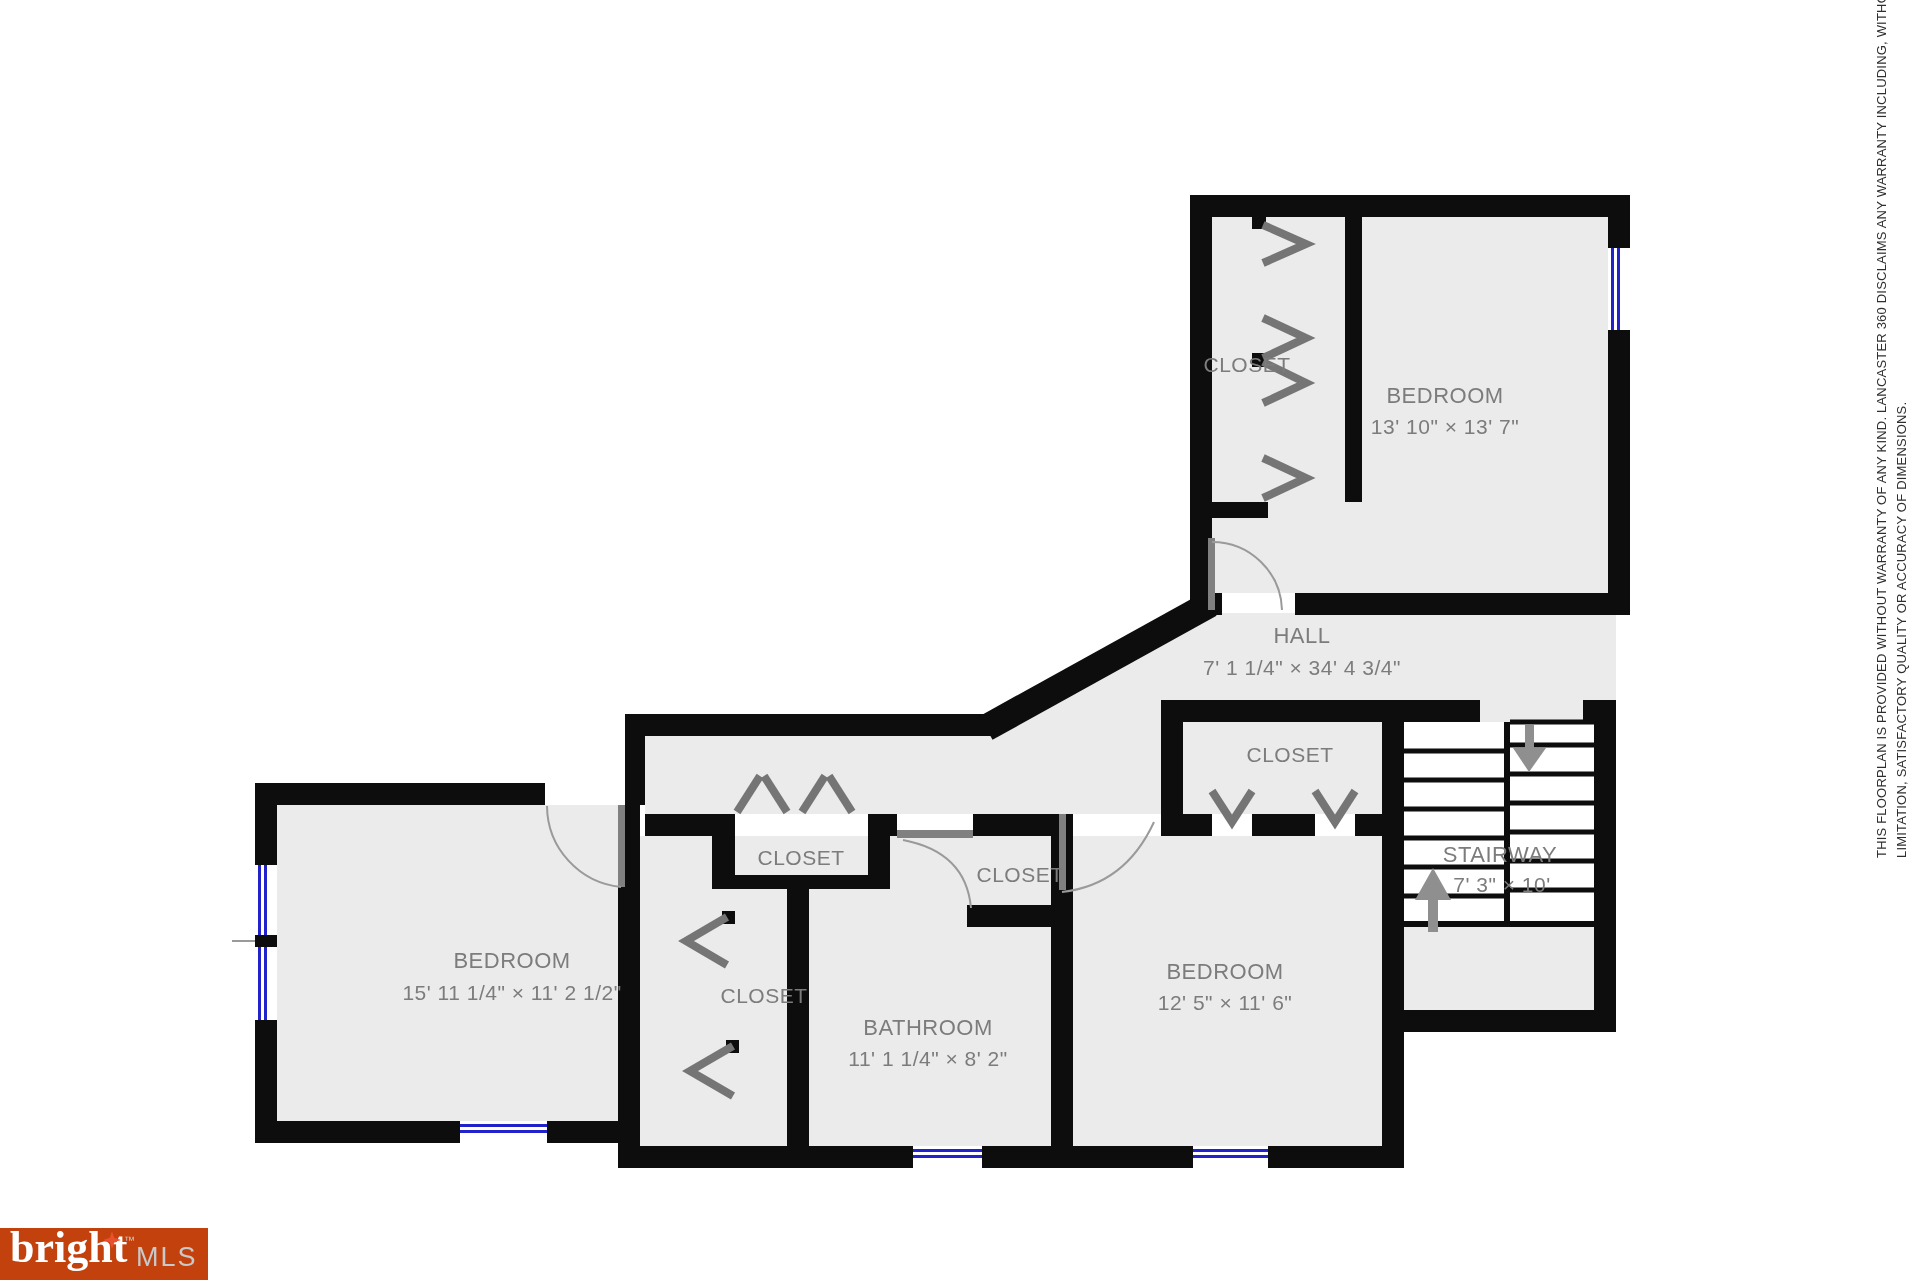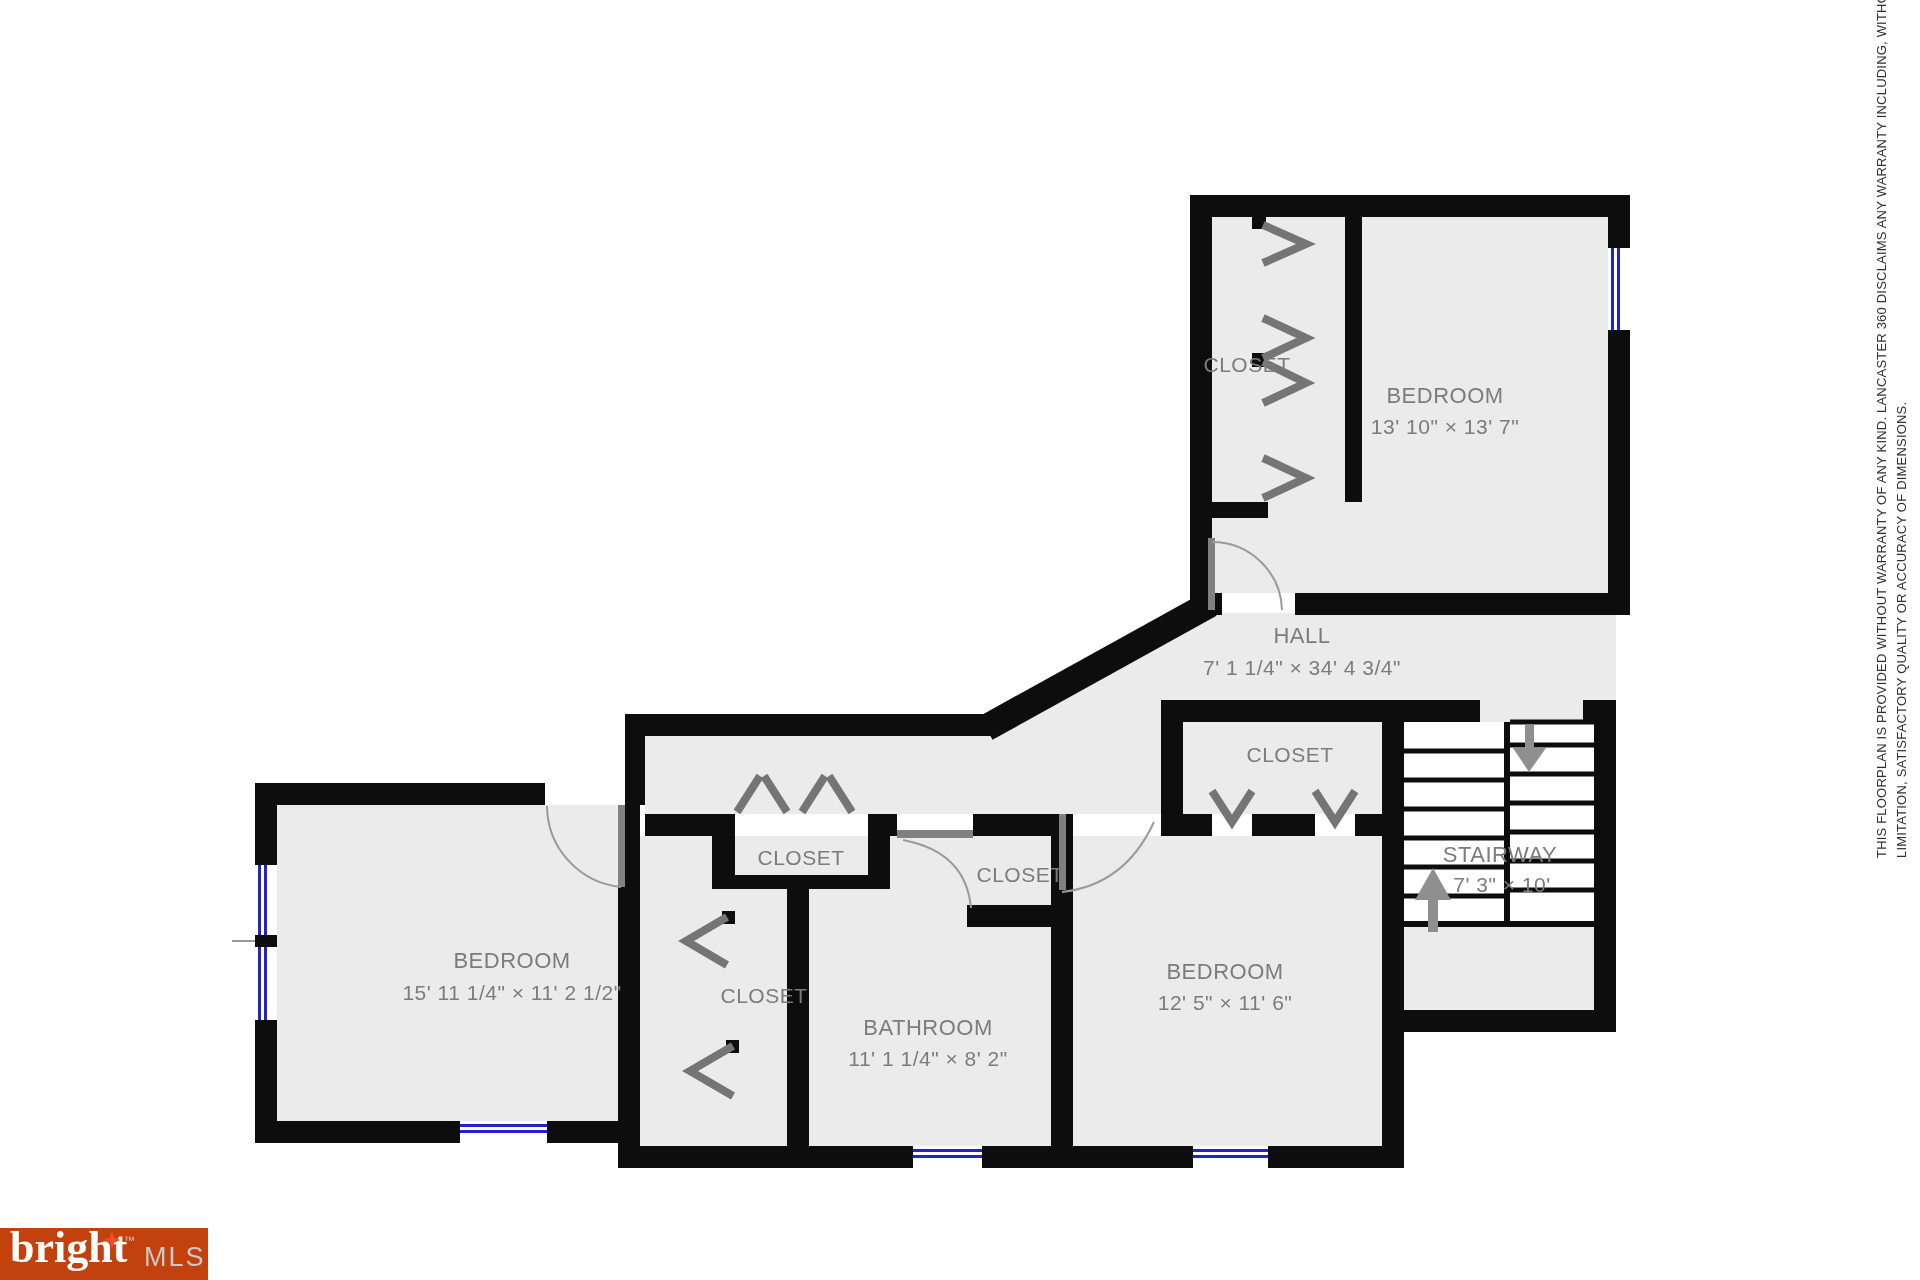--- a/index.html
+++ b/index.html
@@ -16,21 +16,21 @@
   .bl{fill:#2222cc;}     
   .rod{stroke:#757575;stroke-width:8;fill:none;}
   .arc{stroke:#9a9a9a;stroke-width:2;fill:none;}
   .leaf{fill:#808080;}
   .tread{stroke:#0d0d0d;stroke-width:5;}
   .arrow{fill:#8f8f8f;}
   .logo{position:absolute;left:0;top:1228px;width:208px;height:52px;background:#c2410c;}
   .logo-bright{position:absolute;left:10px;top:-6px;color:#ffffff;
     font-family:"Liberation Serif",serif;font-weight:bold;font-size:44px;}
   .logo-tm{position:absolute;left:124px;top:6px;color:#cfd1d2;font-size:11px;}
-  .logo-mls{position:absolute;left:144px;top:14px;color:#c7c9ca;font-size:27px;letter-spacing:2px;}
+  .logo-mls{position:absolute;left:136px;top:14px;color:#c7c9ca;font-size:27px;letter-spacing:2px;}
   .logo-star{position:absolute;left:103px;top:3px;width:18px;height:18px;background:#e8502e;
     clip-path:polygon(50% 0,62% 38%,100% 50%,62% 62%,50% 100%,38% 62%,0 50%,38% 38%);}
 </style>
 </head>
 <body>
 
 <div class="stage">
 
 <svg class="plan-svg" width="1920" height="1280" viewBox="0 0 1920 1280">
 

